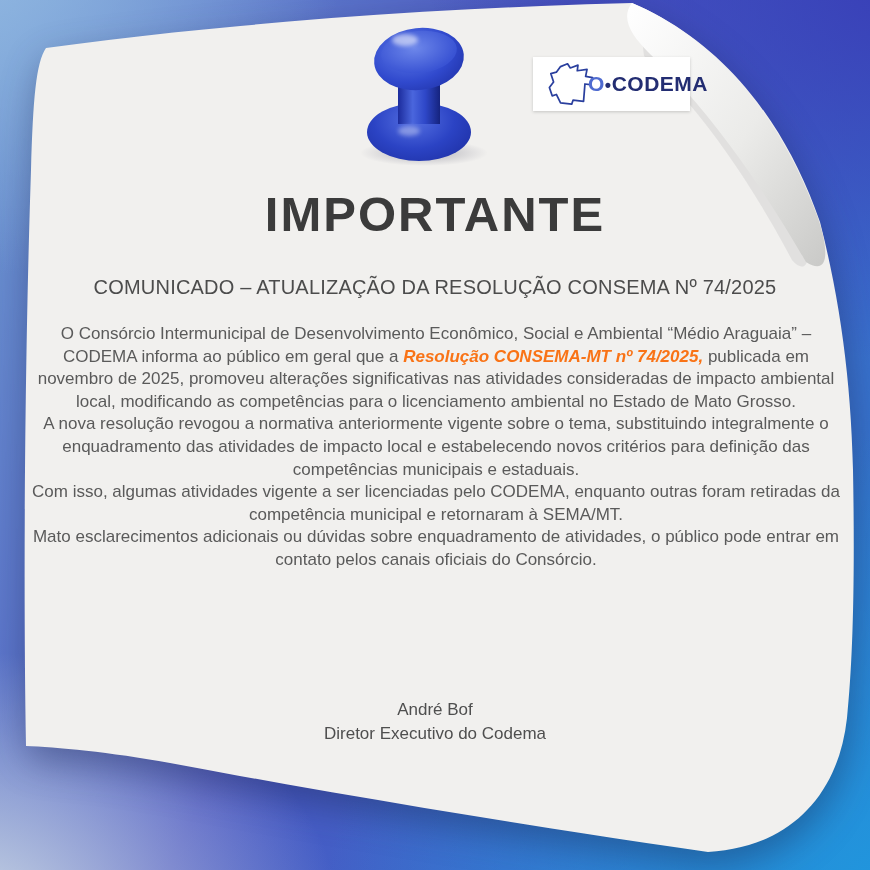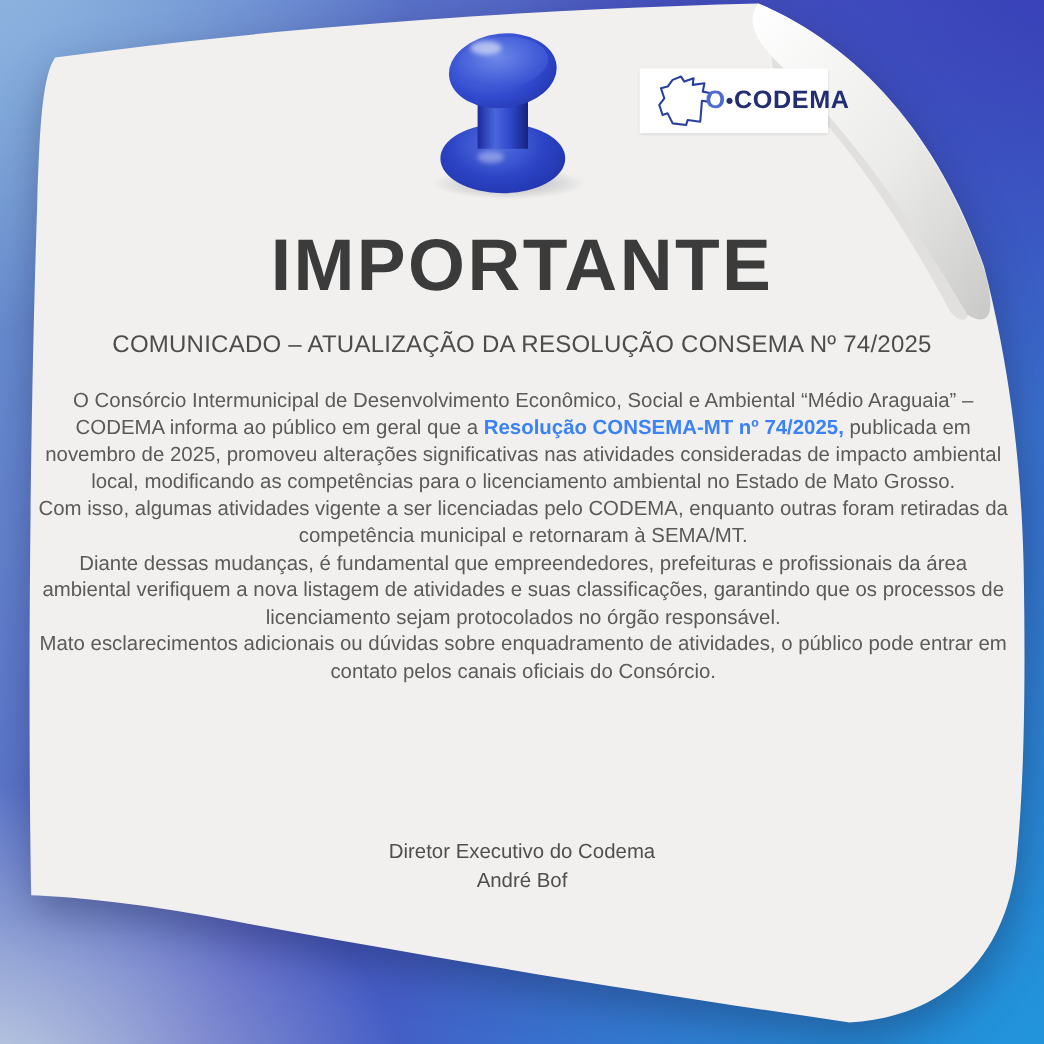--- a/index.html
+++ b/index.html
@@ -43,27 +43,27 @@
   .pin-head{left:34px;top:10px;width:90px;height:62px;border-radius:50%;transform:rotate(-6deg);
     background:radial-gradient(ellipse at 40% 35%, #5f7ce8 0%, #3049cd 55%, #1b2b9c 100%);}
   .pin-head-top{left:41px;top:13px;width:76px;height:42px;border-radius:50%;transform:rotate(-6deg);
     background:radial-gradient(ellipse at 45% 40%, #6d87ea 0%, #3a54d4 70%, rgba(58,84,212,0) 100%);}
   .pin-gloss{left:52px;top:16px;width:26px;height:12px;border-radius:50%;
     background:rgba(255,255,255,.55);filter:blur(2px);}
   .pin-gloss2{left:58px;top:108px;width:22px;height:10px;border-radius:50%;
     background:rgba(255,255,255,.35);filter:blur(2px);}
   
   .title{position:absolute;top:186px;left:0;right:0;text-align:center;
-    font-size:61px;font-weight:bold;letter-spacing:2px;color:#3b3b3b;}
+    font-size:49px;font-weight:bold;letter-spacing:2px;color:#3b3b3b;}
   .subtitle{position:absolute;top:276px;left:0;right:0;text-align:center;
     font-size:20px;color:#4c4c4c;letter-spacing:.2px;}
   .body-text{position:absolute;top:323px;left:30px;right:28px;text-align:center;
     font-size:17px;line-height:1.33;color:#5a5a5a;}
   .body-text p{margin:0;}
-  .body-text strong{color:#3b82f6;}
+  .body-text strong{color:#f97316;font-style:italic;}
   .signature{position:absolute;top:698px;left:0;right:0;text-align:center;
     font-size:17px;line-height:1.4;color:#4f4f4f;}
 </style>
 </head>
 <body>
 
 <div class="canvas">
 
   <div class="bg"></div>
 
@@ -100,24 +100,24 @@
         <span class="logo-o">O</span><span class="logo-dot">•</span><span class="logo-name">CODEMA</span>
       </div>
     </div>
 
     <div class="title">IMPORTANTE</div>
 
     <div class="subtitle">COMUNICADO – ATUALIZAÇÃO DA RESOLUÇÃO CONSEMA Nº 74/2025</div>
 
     <div class="body-text">
       <p><span>O Consórcio Intermunicipal de Desenvolvimento Econômico, Social e Ambiental “Médio Araguaia” – CODEMA informa ao público em geral que a </span><strong>Resolução CONSEMA-MT nº 74/2025,</strong><span> publicada em novembro de 2025, promoveu alterações significativas nas atividades consideradas de impacto ambiental local, modificando as competências para o licenciamento ambiental no Estado de Mato Grosso.</span></p>
+      <p>A nova resolução revogou a normativa anteriormente vigente sobre o tema, substituindo integralmente o enquadramento das atividades de impacto local e estabelecendo novos critérios para definição das competências municipais e estaduais.</p>
       <p>Com isso, algumas atividades vigente a ser licenciadas pelo CODEMA, enquanto outras foram retiradas da competência municipal e retornaram à SEMA/MT.</p>
-      <p>Diante dessas mudanças, é fundamental que empreendedores, prefeituras e profissionais da área ambiental verifiquem a nova listagem de atividades e suas classificações, garantindo que os processos de licenciamento sejam protocolados no órgão responsável.</p>
       <p>Mato esclarecimentos adicionais ou dúvidas sobre enquadramento de atividades, o público pode entrar em contato pelos canais oficiais do Consórcio.</p>
     </div>
 
     <div class="signature">
+      <div>André Bof</div>
       <div>Diretor Executivo do Codema</div>
-      <div>André Bof</div>
     </div>
 
   </div>
 </div>
 
 </body></html>

